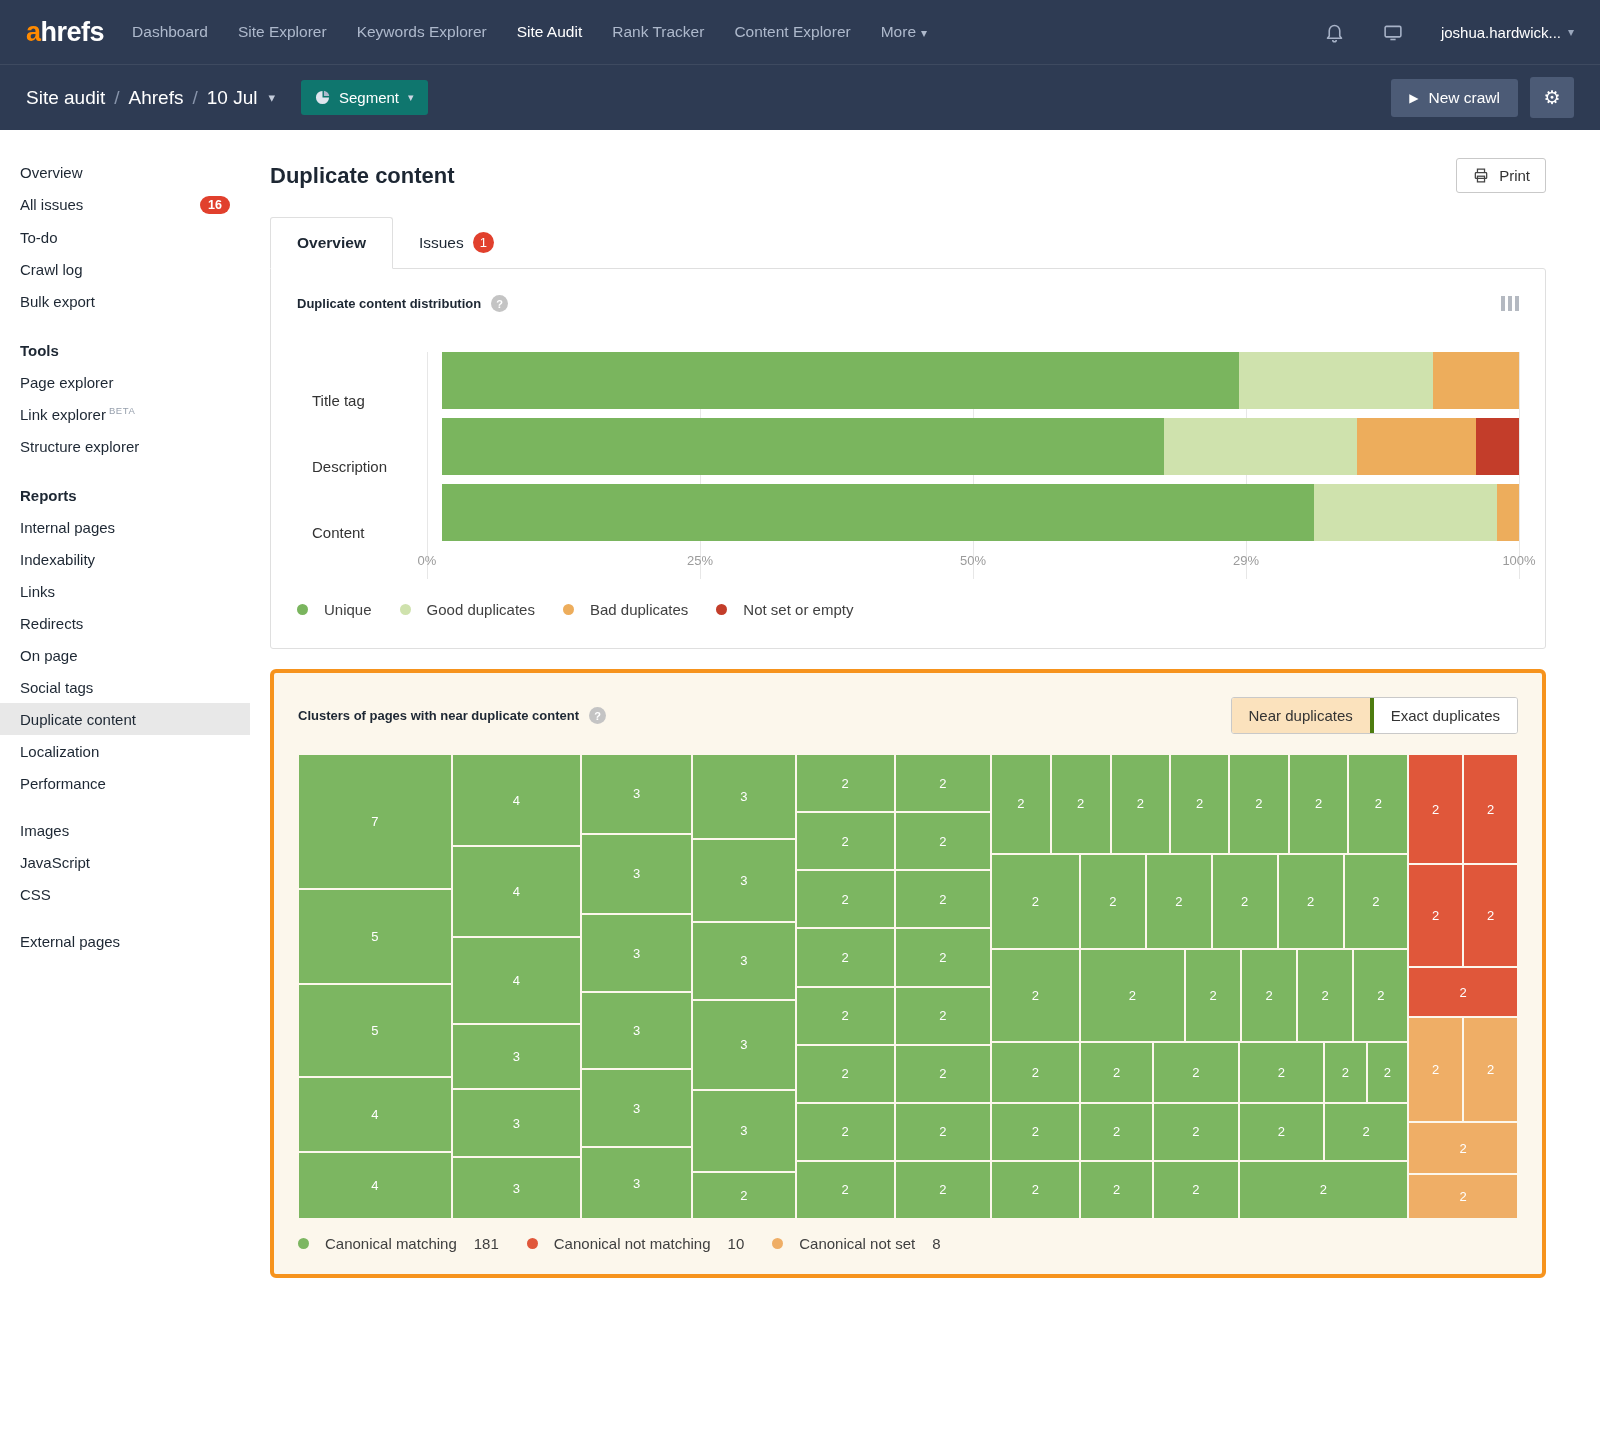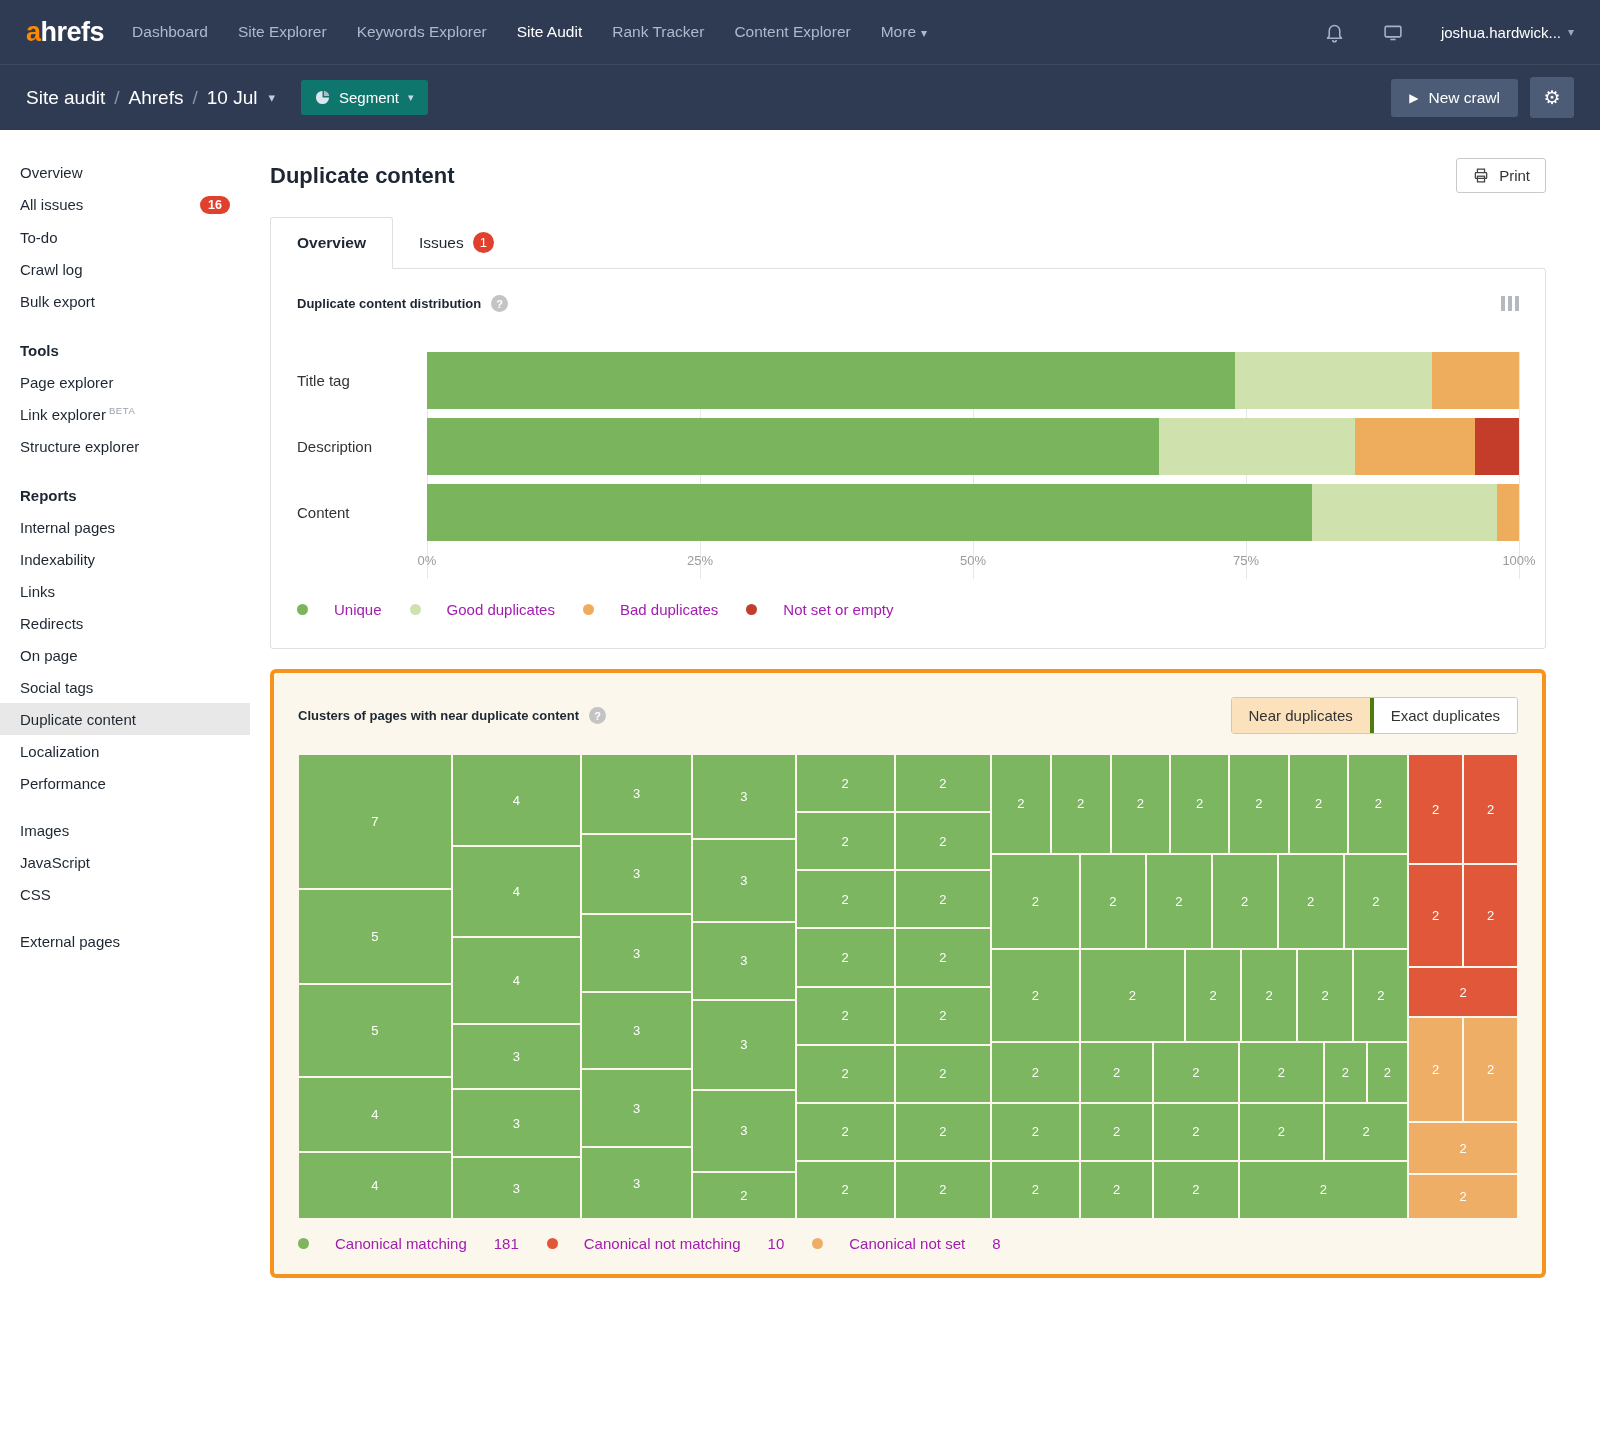--- a/index.html
+++ b/index.html
@@ -70,28 +70,28 @@
   .card-title { font-size:13px; font-weight:700; }
   .qmark { width:17px; height:17px; border-radius:50%; background:#c4c4c4; color:#fff; font-size:11px;
     font-weight:700; display:inline-flex; align-items:center; justify-content:center; cursor:pointer; }
   .bars-icon { display:inline-flex; align-items:flex-end; gap:2.5px; cursor:pointer; }
   .bars-icon i { display:block; width:4.5px; height:15px; background:#b4b9c1; }
 
   
   .chart { position:relative; margin-top:40px; }
   .chart-grid { position:absolute; left:130px; right:0; top:0; bottom:0; }
   .gridline { position:absolute; top:0; bottom:0; width:1px; background:#e7e7e7; }
-  .crow { display:flex; align-items:center; height:57px; margin-bottom:9px; position:relative; z-index:1; }
+  .crow { display:flex; align-items:flex-end; height:57px; margin-bottom:9px; position:relative; z-index:1;margin-left:15px; }
   .crow-label { width:130px; padding-right:16px; font-size:15px; color:#333; }
   .crow-bar { flex:1; align-self:stretch; display:flex; }
   .seg { height:100%; }
   .axis { position:relative; height:26px; margin-left:130px; margin-top:12px; }
   .axis span { position:absolute; transform:translateX(-50%); font-size:13px; color:#9b9b9b; }
   .legend { display:flex; align-items:center; gap:28px; margin-top:22px; }
-  .li { display:flex; align-items:center; gap:26px; font-size:15px; color:#a21caf; }
+  .li { display:flex; align-items:center; gap:16px; font-size:15px; color:#404040; }
   .dot { width:11px; height:11px; border-radius:50%; flex-shrink:0; }
 
   
   .card2 { border:4px solid #f6931d; border-radius:6px; background:#fcf7ec; padding:24px 24px 22px; }
   .toggle { display:flex; border:1px solid #c9c9c9; border-radius:3px; overflow:hidden; background:#fff; }
   .tbtn { padding:9px 17px; font-size:15px; color:#333; background:#fff; border:none; cursor:pointer;
     font-family:inherit; }
   .tbtn + .tbtn { border-left:4px solid #4d7c0f; }
   .tbtn.active { background:#fbe2bd; }
   .treemap { position:relative; height:465px; margin-top:20px; }
@@ -317,21 +317,21 @@
                 <div class="seg" style="width: 81%; background: rgb(122, 181, 94);"></div>
                 <div class="seg" style="width: 17%; background: rgb(207, 226, 173);"></div>
                 <div class="seg" style="width: 2%; background: rgb(237, 173, 92);"></div>
               </div>
             </div>
           </div>
         <div class="axis" id="dist-axis">
             <span style="left: 0%;">0%</span>
             <span style="left: 25%;">25%</span>
             <span style="left: 50%;">50%</span>
-            <span style="left: 75%;">75%</span>
+            <span style="left: 75%;">29%</span>
             <span style="left: 100%;">100%</span>
           </div>
       </div>
       <div class="legend" id="dist-legend">
           <div class="li">
             <span class="dot" style="background: rgb(122, 181, 94);"></span>
             <span>Unique</span>
           </div>
           <div class="li">
             <span class="dot" style="background: rgb(207, 226, 173);"></span>

